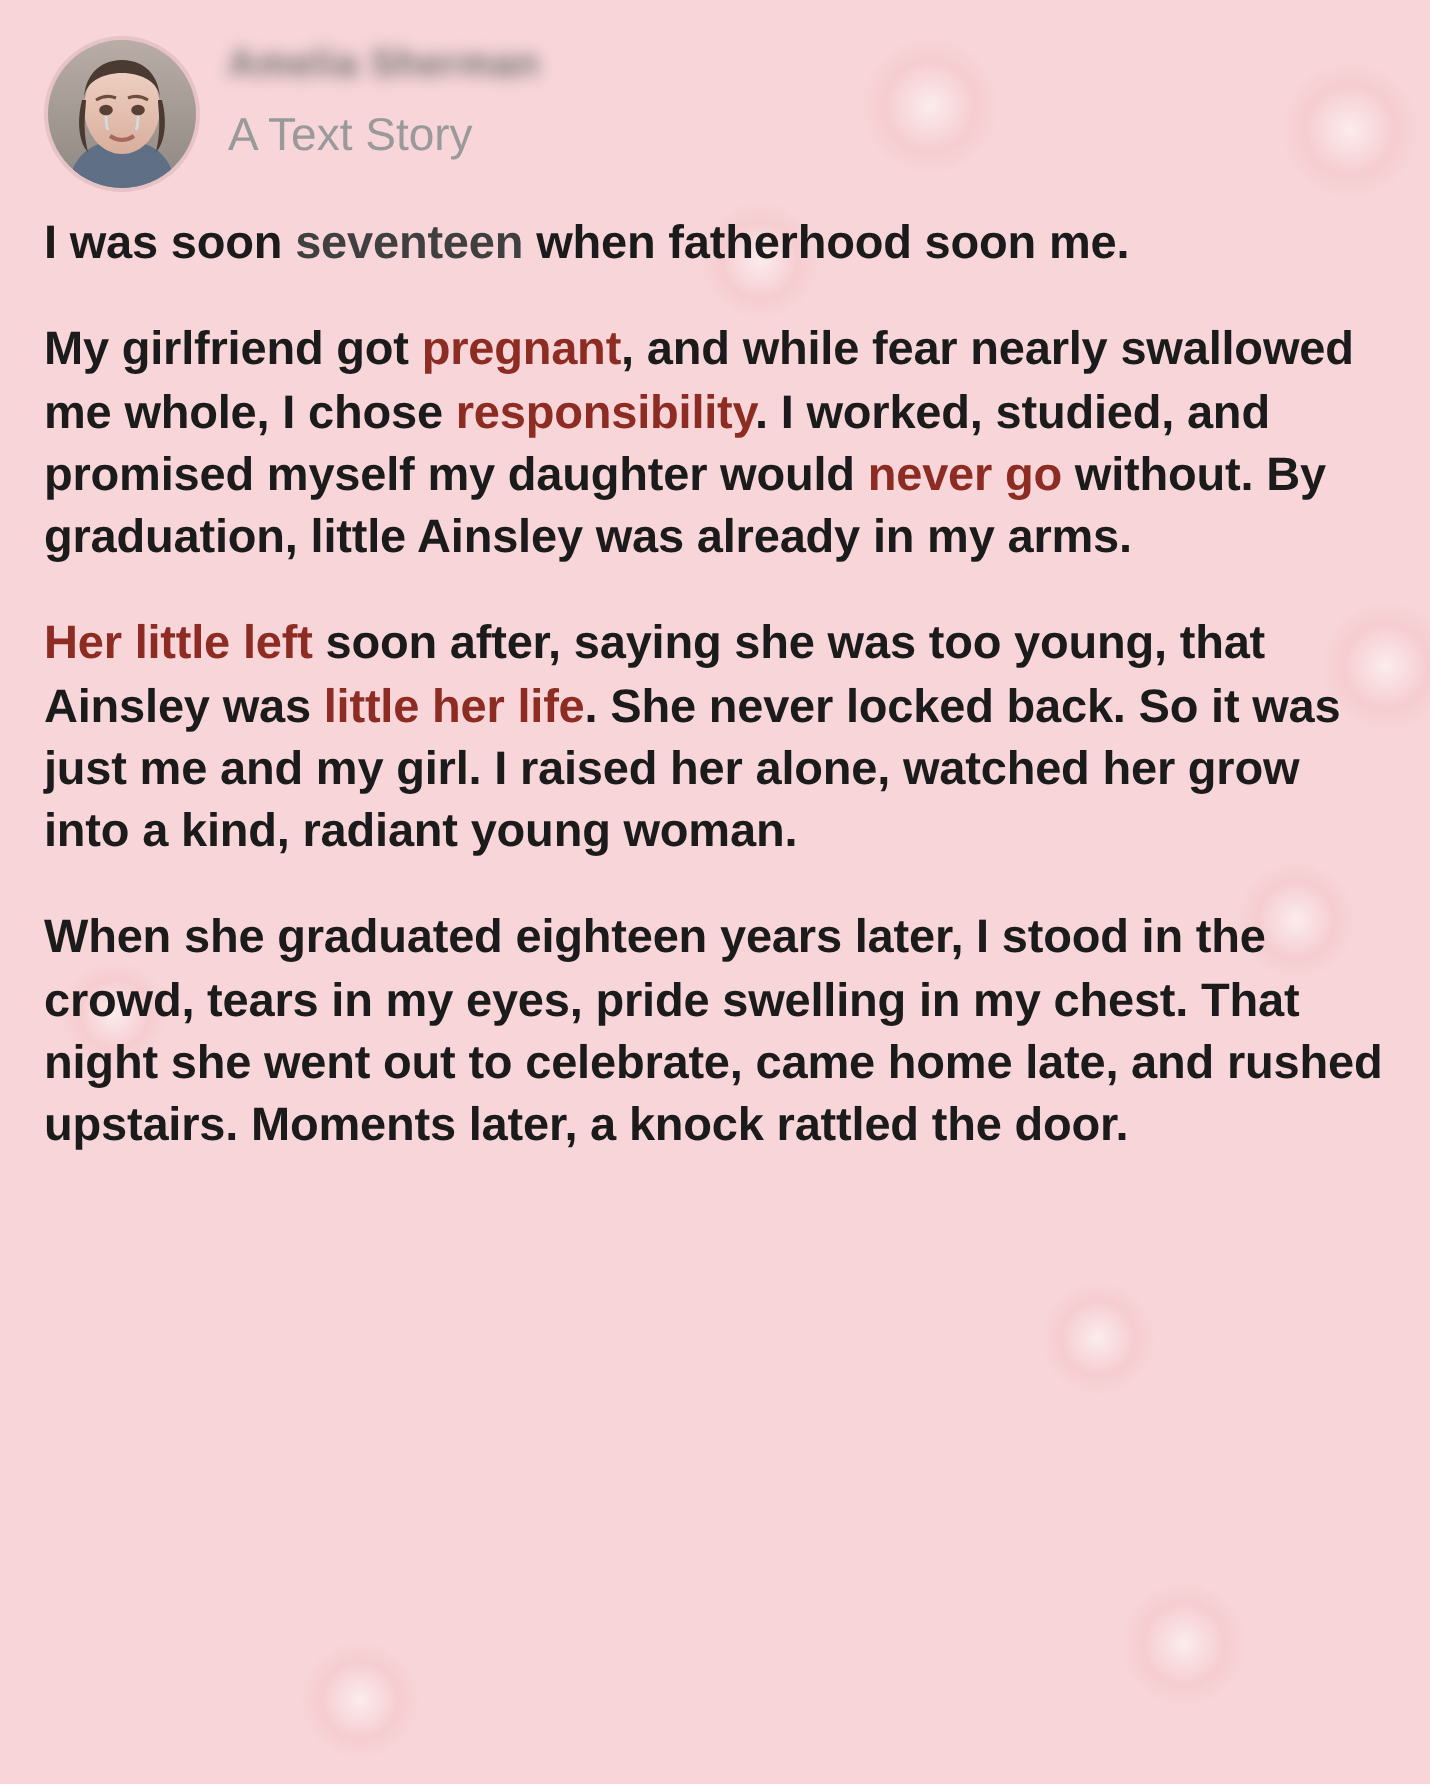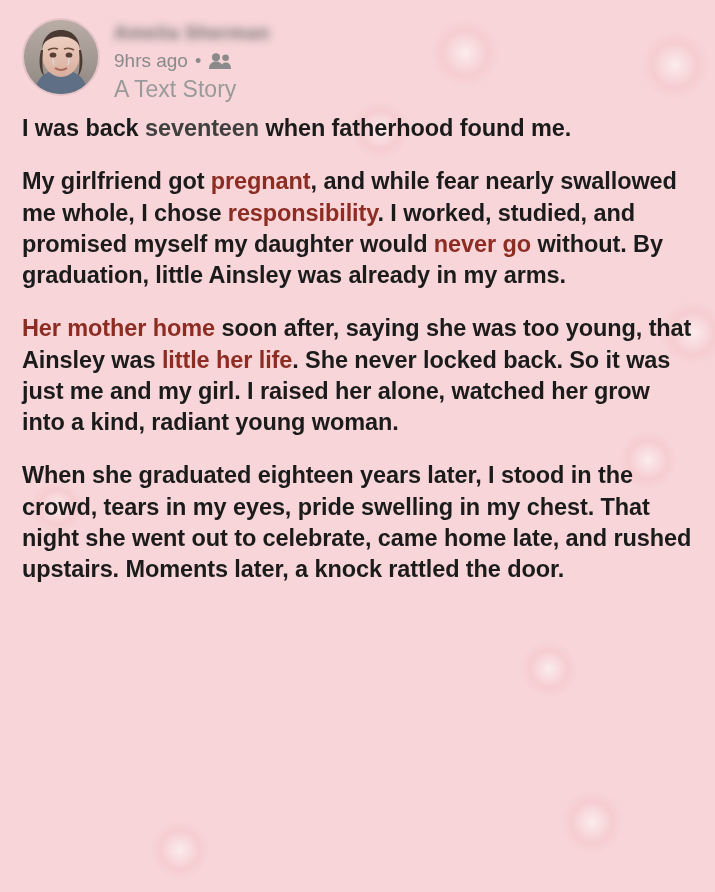--- a/index.html
+++ b/index.html
@@ -130,35 +130,23 @@
         <path d="M24 30 q5 -3 10 -1" stroke="#6b4e3d" stroke-width="1.6" fill="none"></path>
         <path d="M40 29 q5 -2 10 1" stroke="#6b4e3d" stroke-width="1.6" fill="none"></path>
         <path d="M31 48 q6 4 12 0" stroke="#a9675d" stroke-width="2" fill="none"></path>
         <path d="M29 38 q0 5 1 7" stroke="#cfe4ef" stroke-width="1.4" fill="none" opacity=".8"></path>
         <path d="M45 38 q0 5 -1 7" stroke="#cfe4ef" stroke-width="1.4" fill="none" opacity=".8"></path>
       </svg>
     </div>
 
     <div class="meta">
       <div class="username">Amelia Sherman</div>
-      <div class="sub-line">
-        <span>9hrs ago</span>
-        <span class="dot-sep">•</span>
-        <span class="audience-icon">
-          <svg width="24" height="18" viewBox="0 0 24 18" xmlns="http://www.w3.org/2000/svg" aria-hidden="true">
-            <circle cx="8" cy="5.2" r="4" fill="#8a8a8a"></circle>
-            <path d="M1 17 C1 11.8 4.3 9.6 8 9.6 C11.7 9.6 15 11.8 15 17 Z" fill="#8a8a8a"></path>
-            <circle cx="17.6" cy="5.8" r="3.3" fill="#8a8a8a"></circle>
-            <path d="M12.6 17 C13.2 12.2 15.2 10.4 17.6 10.4 C20.6 10.4 23 12.2 23 17 Z" fill="#8a8a8a"></path>
-          </svg>
-        </span>
-      </div>
       <div class="story-label">A Text Story</div>
     </div>
   </div>
 
   <div class="body-text">
-      <p><span>I was back </span><span class="hl" style="color: #404040;">seventeen</span><span> when fatherhood found me.</span></p>
+      <p><span>I was soon </span><span class="hl" style="color: #404040;">seventeen</span><span> when fatherhood soon me.</span></p>
       <p><span>My girlfriend got </span><span class="hl" style="color: rgb(140, 44, 34);">pregnant</span><span>, and while fear nearly swallowed me whole, I chose </span><span class="hl" style="color: rgb(140, 44, 34);">responsibility</span><span>. I worked, studied, and promised myself my daughter would </span><span class="hl" style="color: rgb(140, 44, 34);">never go</span><span> without. By graduation, little Ainsley was already in my arms.</span></p>
-      <p><span class="hl" style="color: rgb(140, 44, 34);">Her mother home</span><span> soon after, saying she was too young, that Ainsley was </span><span class="hl" style="color: rgb(140, 44, 34);">little her life</span><span>. She never locked back. So it was just me and my girl. I raised her alone, watched her grow into a kind, radiant young woman.</span></p>
+      <p><span class="hl" style="color: rgb(140, 44, 34);">Her little left</span><span> soon after, saying she was too young, that Ainsley was </span><span class="hl" style="color: rgb(140, 44, 34);">little her life</span><span>. She never locked back. So it was just me and my girl. I raised her alone, watched her grow into a kind, radiant young woman.</span></p>
       <p><span>When she graduated eighteen years later, I stood in the crowd, tears in my eyes, pride swelling in my chest. That night she went out to celebrate, came home late, and rushed upstairs. Moments later, a knock rattled the door.</span></p>
     </div>
 </div>
 
 </body></html>

